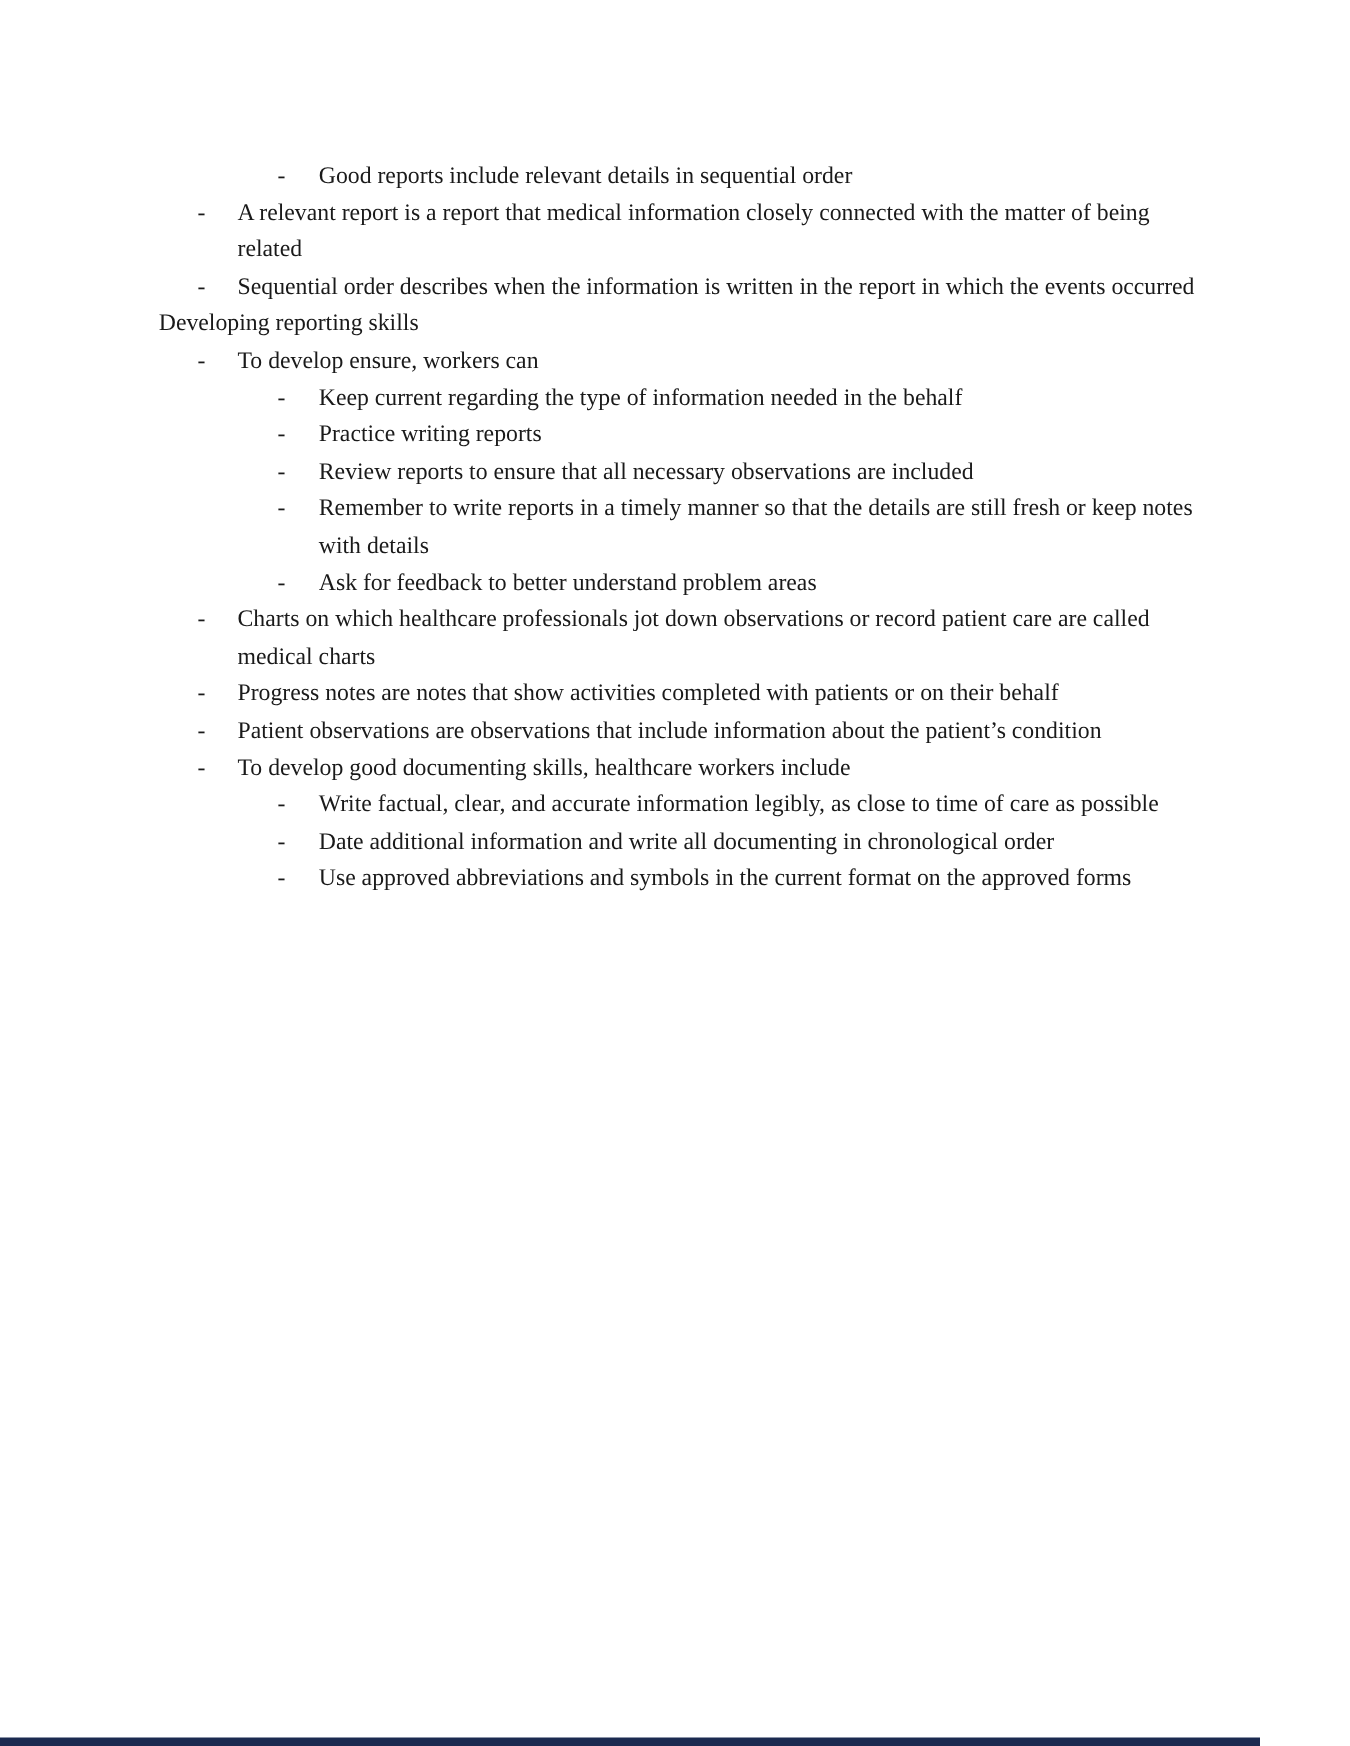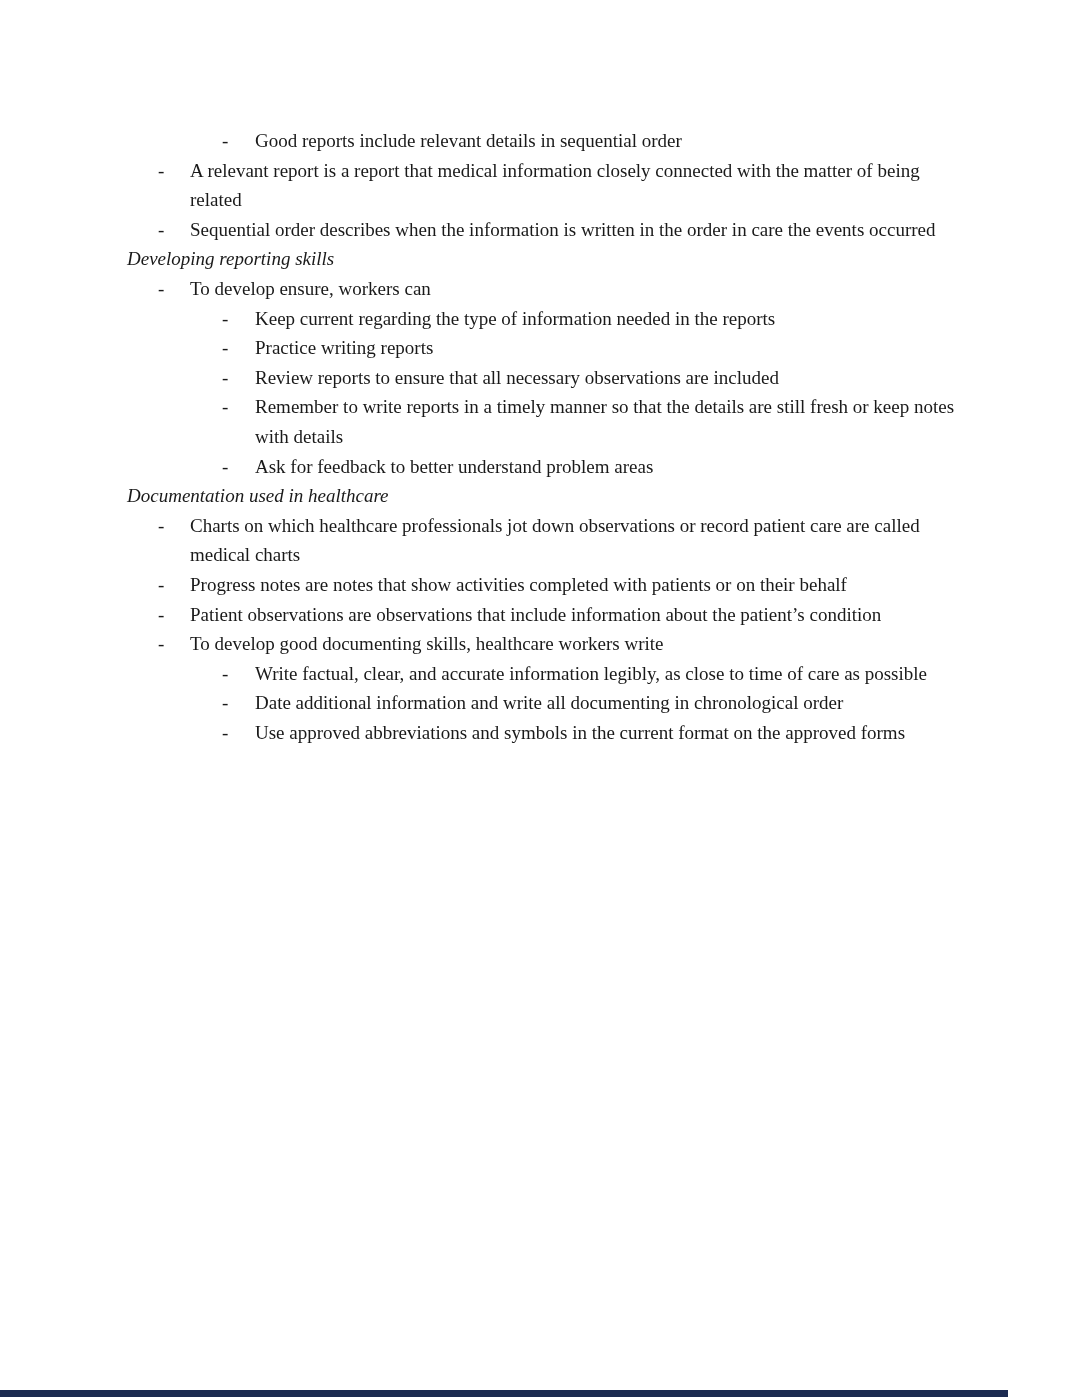--- a/index.html
+++ b/index.html
@@ -35,21 +35,21 @@
     display: flex;
     align-items: flex-start;
   }
   .line .dash {
     flex: 0 0 auto;
     white-space: pre;
   }
   .line .txt {
     flex: 1 1 auto;
   }
-  .lvl0 { margin-left: 0; font-style: italic; }
+  .lvl0 { margin-left: 0; }
   .lvl0 .dash { width: 0; }
   .lvl1 { margin-left: 31px; }
   .lvl1 .dash { width: 32px; }
   .lvl2 { margin-left: 95px; }
   .lvl2 .dash { width: 33px; }
   .footer-bar {
     position: absolute;
     left: 0;
     bottom: 0;
     height: 7px;
@@ -65,69 +65,65 @@
       <div class="line lvl2">
         <span class="dash">-</span>
         <span class="txt">Good reports include relevant details in sequential order</span>
       </div>
       <div class="line lvl1">
         <span class="dash">-</span>
         <span class="txt">A relevant report is a report that medical information closely connected with the matter of being related</span>
       </div>
       <div class="line lvl1">
         <span class="dash">-</span>
-        <span class="txt">Sequential order describes when the information is written in the order in care the events occurred</span>
+        <span class="txt">Sequential order describes when the information is written in the report in which the events occurred</span>
       </div>
       <div class="line lvl0">
         <span class="dash"></span>
         <span class="txt">Developing reporting skills</span>
       </div>
       <div class="line lvl1">
         <span class="dash">-</span>
         <span class="txt">To develop ensure, workers can</span>
       </div>
       <div class="line lvl2">
         <span class="dash">-</span>
-        <span class="txt">Keep current regarding the type of information needed in the reports</span>
+        <span class="txt">Keep current regarding the type of information needed in the behalf</span>
       </div>
       <div class="line lvl2">
         <span class="dash">-</span>
         <span class="txt">Practice writing reports</span>
       </div>
       <div class="line lvl2">
         <span class="dash">-</span>
         <span class="txt">Review reports to ensure that all necessary observations are included</span>
       </div>
       <div class="line lvl2">
         <span class="dash">-</span>
         <span class="txt">Remember to write reports in a timely manner so that the details are still fresh or keep notes with details</span>
       </div>
       <div class="line lvl2">
         <span class="dash">-</span>
         <span class="txt">Ask for feedback to better understand problem areas</span>
       </div>
-      <div class="line lvl0">
-        <span class="dash"></span>
-        <span class="txt">Documentation used in healthcare</span>
-      </div>
       <div class="line lvl1">
         <span class="dash">-</span>
         <span class="txt">Charts on which healthcare professionals jot down observations or record patient care are called medical charts</span>
       </div>
       <div class="line lvl1">
         <span class="dash">-</span>
         <span class="txt">Progress notes are notes that show activities completed with patients or on their behalf</span>
       </div>
       <div class="line lvl1">
         <span class="dash">-</span>
         <span class="txt">Patient observations are observations that include information about the patient’s condition</span>
       </div>
       <div class="line lvl1">
         <span class="dash">-</span>
-        <span class="txt">To develop good documenting skills, healthcare workers write</span>
+        <span class="txt">To develop good documenting skills, healthcare workers include</span>
       </div>
       <div class="line lvl2">
         <span class="dash">-</span>
         <span class="txt">Write factual, clear, and accurate information legibly, as close to time of care as possible</span>
       </div>
       <div class="line lvl2">
         <span class="dash">-</span>
         <span class="txt">Date additional information and write all documenting in chronological order</span>
       </div>
       <div class="line lvl2">

